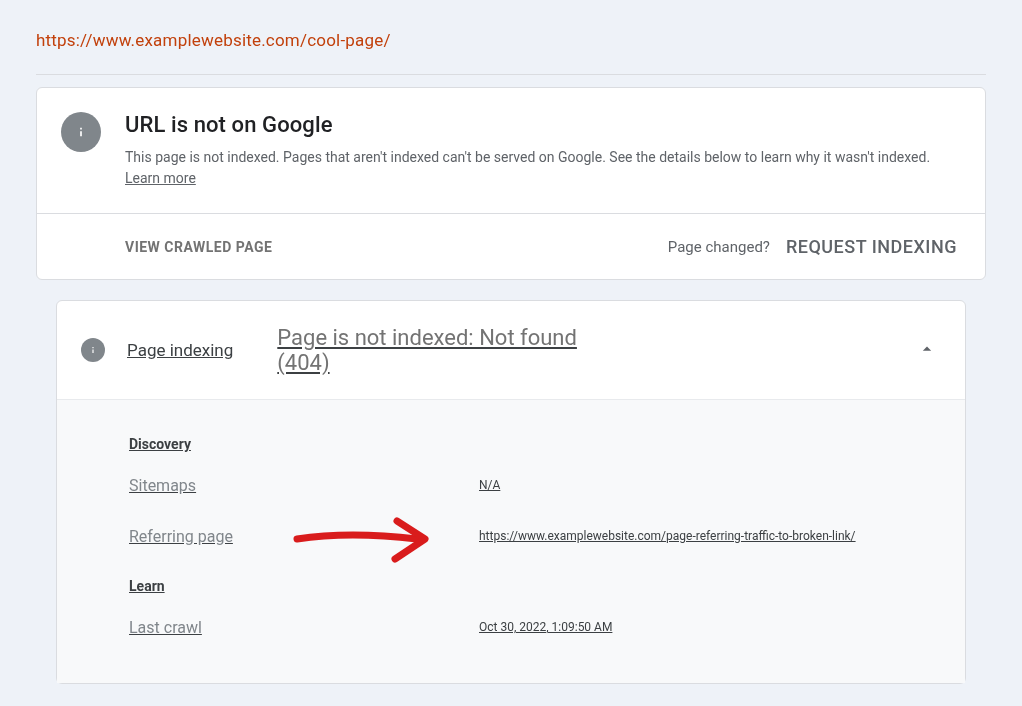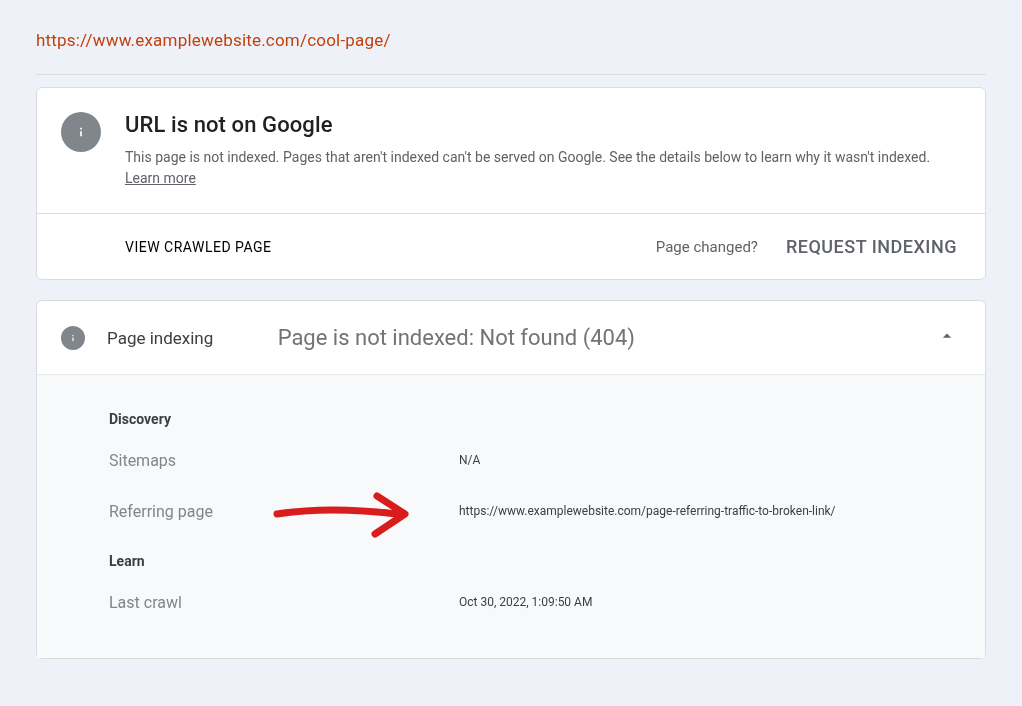--- a/index.html
+++ b/index.html
@@ -76,47 +76,48 @@
     }
     .card-actions {
       border-top: 1px solid #dadce0;
       display: flex;
       align-items: center;
       justify-content: space-between;
       padding: 22px 28px 22px 88px;
     }
     .btn-text-disabled {
       font-size: 14px;
-      font-weight: 400;
+      font-weight: 700;
       letter-spacing: 0.5px;
-      color: #000000;
+      color: #737373;
       text-transform: uppercase;
     }
     .actions-right {
       display: flex;
       align-items: center;
-      gap: 28px;
+      gap: 16px;
     }
     .page-changed {
       font-size: 15px;
       color: #5f6368;
     }
     .btn-text {
       font-size: 18px;
       font-weight: 500;
       letter-spacing: 0.5px;
       color: #5f6368;
       text-transform: uppercase;
       cursor: pointer;
     }
     .card2 {
       background: #fff;
       border: 1px solid #dadce0;
       border-radius: 6px;
-      margin: 0 36px;
+      margin: 0 56px;
+      text-decoration: underline;
     }
     .card2-header {
       display: flex;
       align-items: center;
       padding: 24px 28px 24px 24px;
       gap: 22px;
       border-bottom: 1px solid #e8eaed;
     }
     .card2-header-title {
       font-size: 17px;

